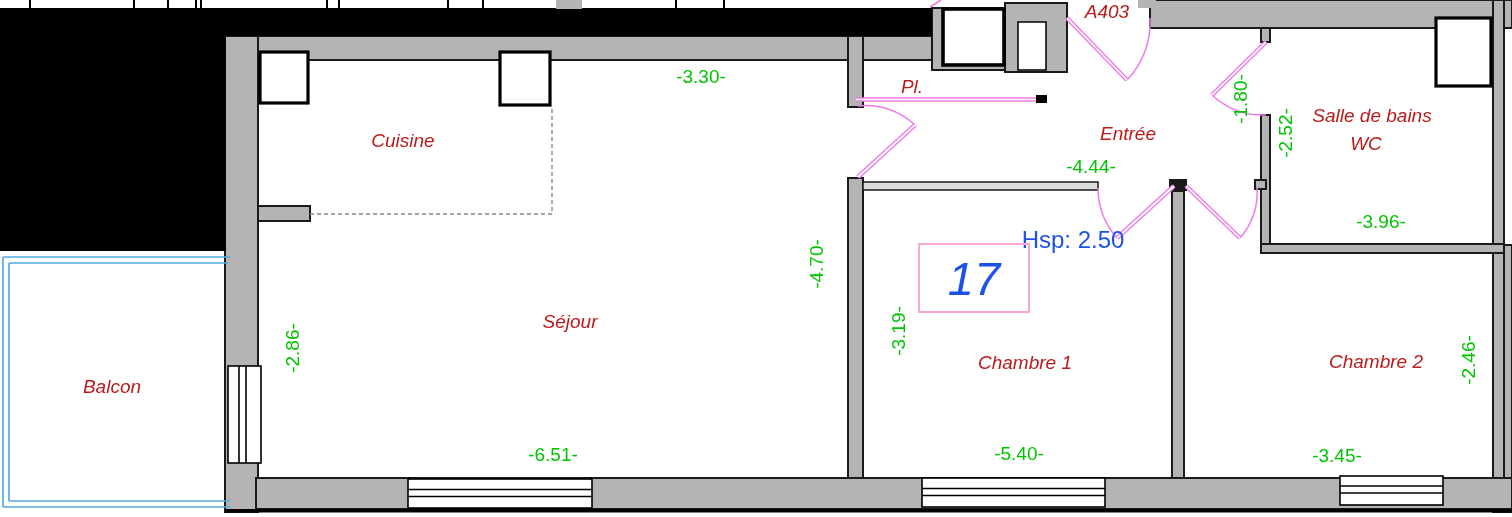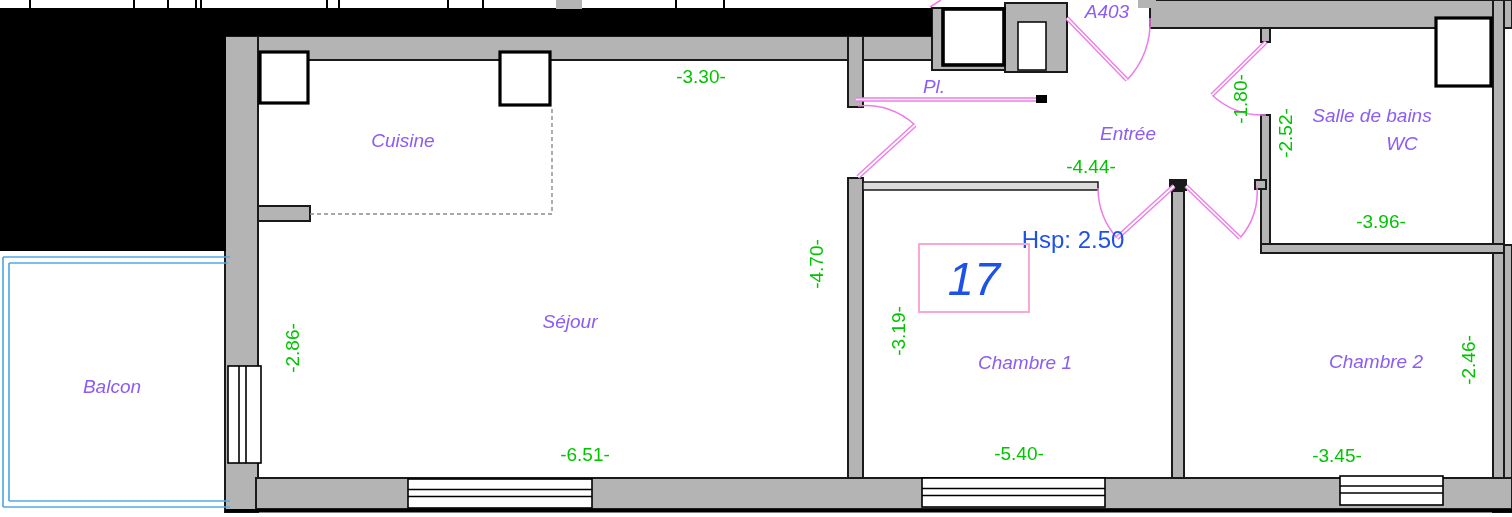--- a/index.html
+++ b/index.html
@@ -6,21 +6,21 @@
   #plan {
     position:relative; width:1512px; height:517px; background:#ffffff;
     overflow:hidden; font-family:"Liberation Sans", sans-serif;
   }
   #plan svg { position:absolute; left:0; top:0; }
   .lbl {
     position:absolute; white-space:nowrap;
     transform:translate(-50%,-50%);
     font-family:"Liberation Sans", sans-serif;
   }
-  .room { font-style:italic; color:#8b5cf6; font-size:19px; }
+  .room { font-style:italic; color:#b91c1c; font-size:19px; }
   .dim  { color:#00c400; font-size:19px; }
   .blue { color:#1c52e8; font-size:24px; }
   .rot  { transform:translate(-50%,-50%) rotate(-90deg); }
   .badge {
     position:absolute; left:918px; top:243px; width:108px; height:66px;
     border:2px solid #f9a8d4; display:flex; align-items:center; justify-content:center;
     color:#1c52e8; font-style:italic; font-size:47px;
     font-family:"Liberation Sans", sans-serif;
   }
 </style>
@@ -126,35 +126,35 @@
         <line x1="1266" y1="42" x2="1212" y2="95"></line>
         <line x1="856" y1="99.5" x2="1036" y2="99.5"></line>
       </g>
     </g>
   </svg>
 
   <div class="lbl room" style="left:403px;  top:141px;">Cuisine</div>
   <div class="lbl room" style="left:570px;  top:322px;">Séjour</div>
   <div class="lbl room" style="left:112px;  top:387px;">Balcon</div>
   <div class="lbl room" style="left:1128px; top:134px;">Entrée</div>
-  <div class="lbl room" style="left:934px;  top:87px;">Pl.</div>
+  <div class="lbl room" style="left:912px;  top:87px;">Pl.</div>
   <div class="lbl room" style="left:1372px; top:116px;">Salle de bains</div>
-  <div class="lbl room" style="left:1402px; top:144px;font-style:italic;">WC</div>
+  <div class="lbl room" style="left:1366px; top:144px;font-style:italic;">WC</div>
   <div class="lbl room" style="left:1025px; top:363px;">Chambre 1</div>
   <div class="lbl room" style="left:1376px; top:362px;">Chambre 2</div>
   <div class="lbl room" style="left:1107px; top:12px;">A403</div>
 
   <div class="lbl dim" style="left:701px;  top:77px;">-3.30-</div>
   <div class="lbl dim" style="left:1063px; top:167px;margin-left:28px;">-4.44-</div>
   <div class="lbl dim rot" style="left:1241px; top:99px;">-1.80-</div>
   <div class="lbl dim rot" style="left:1286px; top:133px;">-2.52-</div>
   <div class="lbl dim" style="left:1381px; top:222px;">-3.96-</div>
   <div class="lbl dim rot" style="left:817px;  top:264px;">-4.70-</div>
   <div class="lbl dim rot" style="left:293px;  top:348px;">-2.86-</div>
-  <div class="lbl dim" style="left:553px;  top:455px;margin-left:32px;">-6.51-</div>
+  <div class="lbl dim" style="left:553px;  top:455px;">-6.51-</div>
   <div class="lbl dim rot" style="left:899px;  top:331px;">-3.19-</div>
   <div class="lbl dim" style="left:1019px; top:454px;">-5.40-</div>
   <div class="lbl dim" style="left:1337px; top:456px;">-3.45-</div>
   <div class="lbl dim rot" style="left:1469px; top:360px;">-2.46-</div>
 
   <div class="lbl blue" style="left:1073px; top:240px;">Hsp: 2.50</div>
   <div class="badge">
     <span>17</span>
   </div>
 

